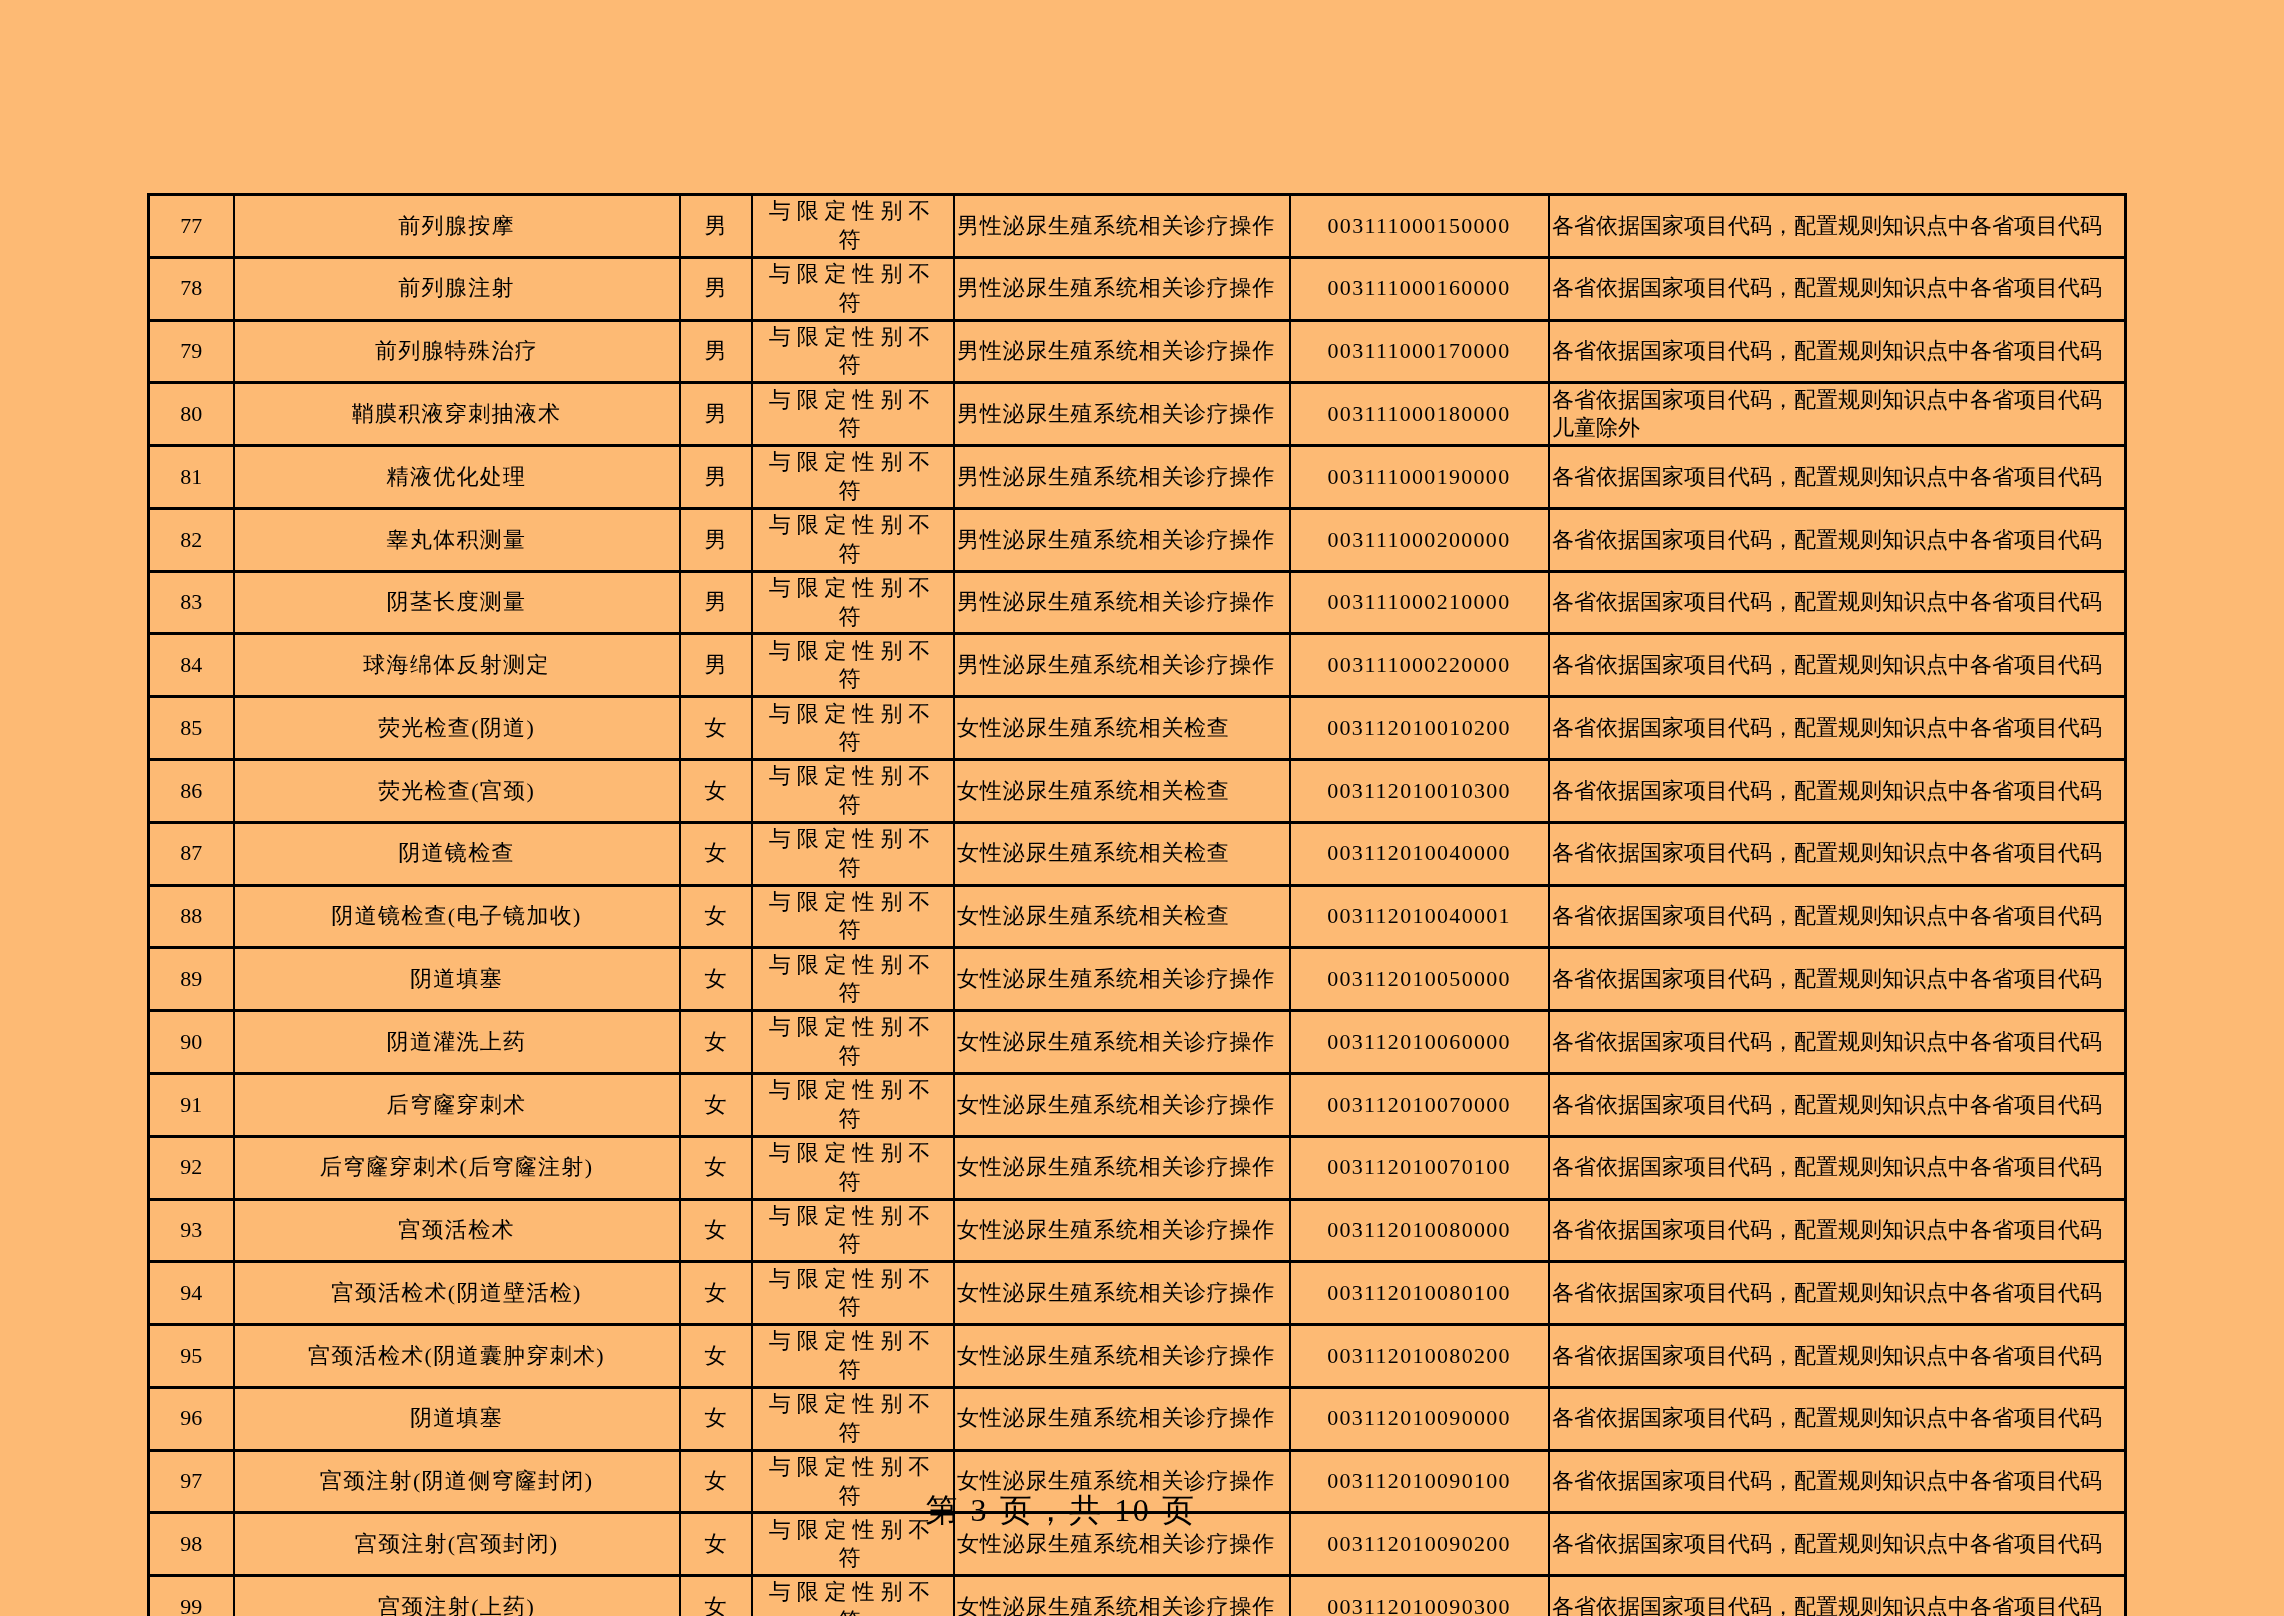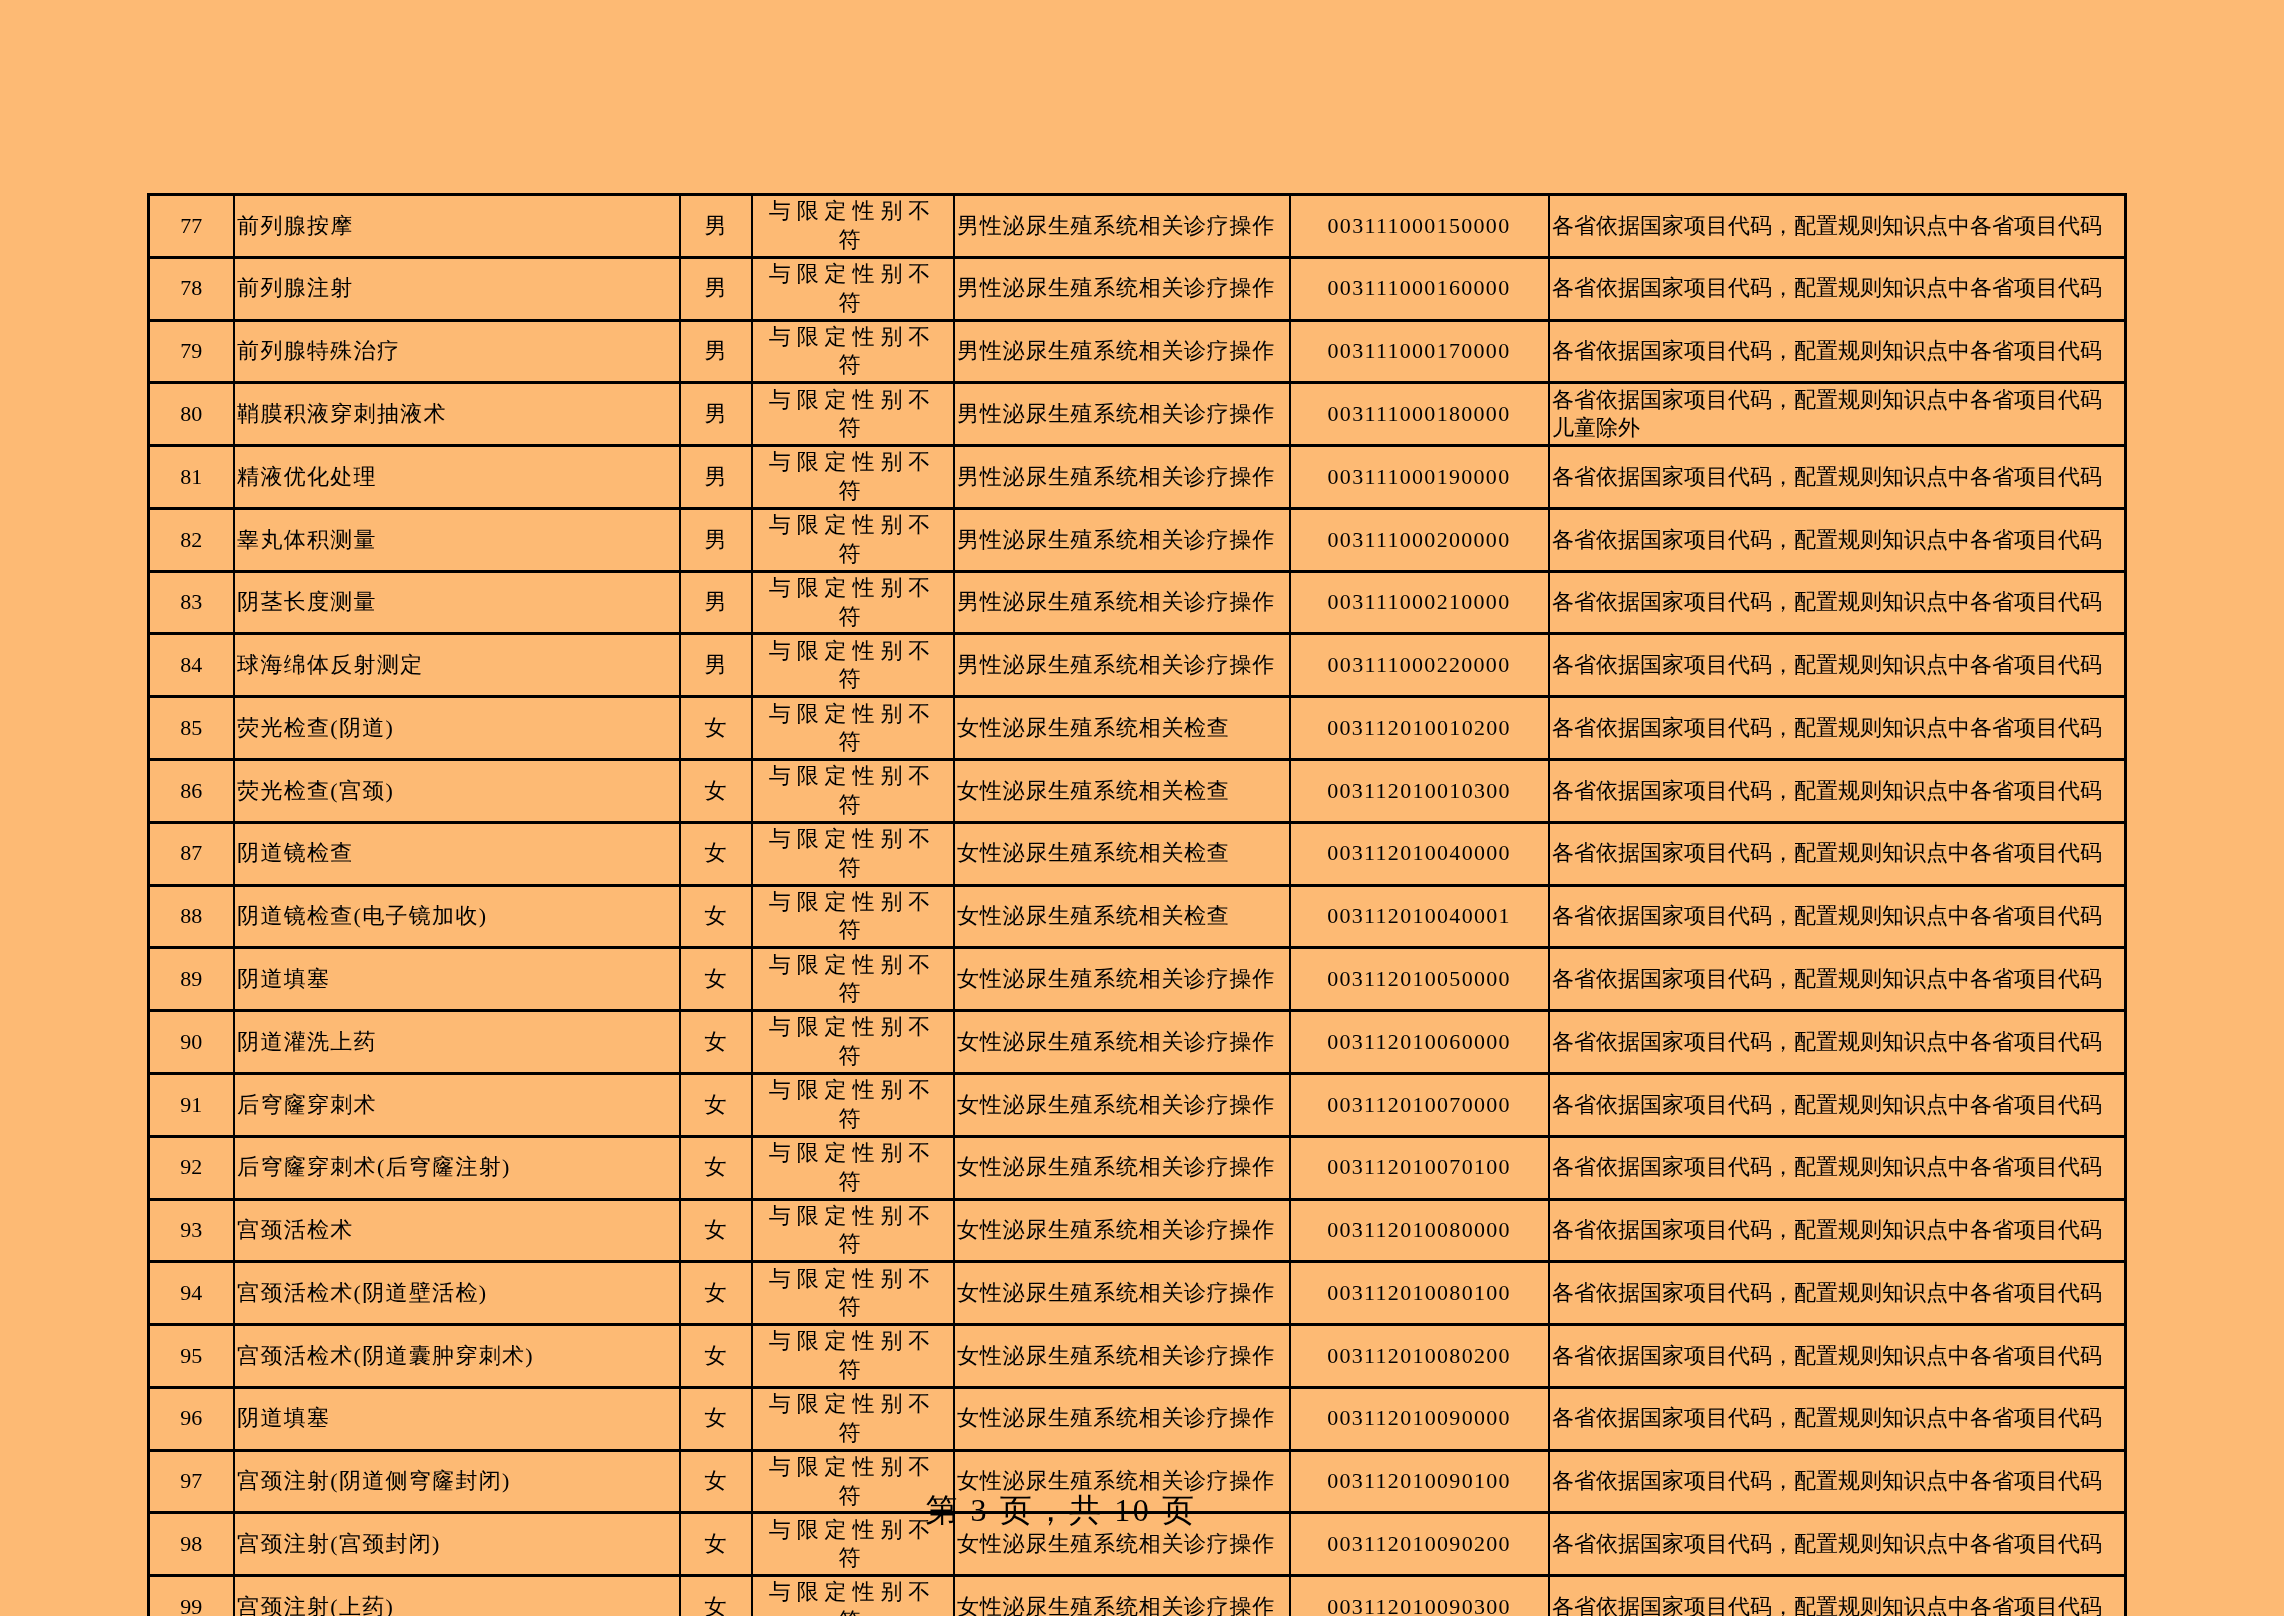--- a/index.html
+++ b/index.html
@@ -30,21 +30,21 @@
     border: 2px solid #000;
     border-top-width: 3.3px;
     border-bottom-width: 3.3px;
     vertical-align: middle;
     font-size: 22px;
     line-height: 1.3;
     overflow: hidden;
     padding: 1.3px 2.6px;
   }
   td.c-no        { text-align: center; font-size: 23.5px; }
-  td.c-name      { text-align: left; padding-left: 13px; font-size: 23.5px; letter-spacing: 1.3px; }
+  td.c-name      { text-align: center; padding-left: 13px; font-size: 23.5px; letter-spacing: 1.3px; }
   td.c-gender    { text-align: center; font-size: 23.5px; }
   td.c-restriction { text-align: center; font-size: 22px; letter-spacing: 5.9px; }
   td.c-category  { text-align: left; padding-left: 6.5px; font-size: 22px; letter-spacing: 0.7px; margin-top: 17px; }
   td.c-code      { text-align: center; font-size: 22px; letter-spacing: 1.3px; font-family: "Liberation Serif", "DejaVu Serif", serif; }
   td.c-remark    { text-align: left; padding-left: 6.5px; font-size: 21.5px; white-space: pre-line; line-height: 1.4; }
   .footer {
     position: absolute;
     left: 0;
     top: 1489px;
     width: 2042px;

